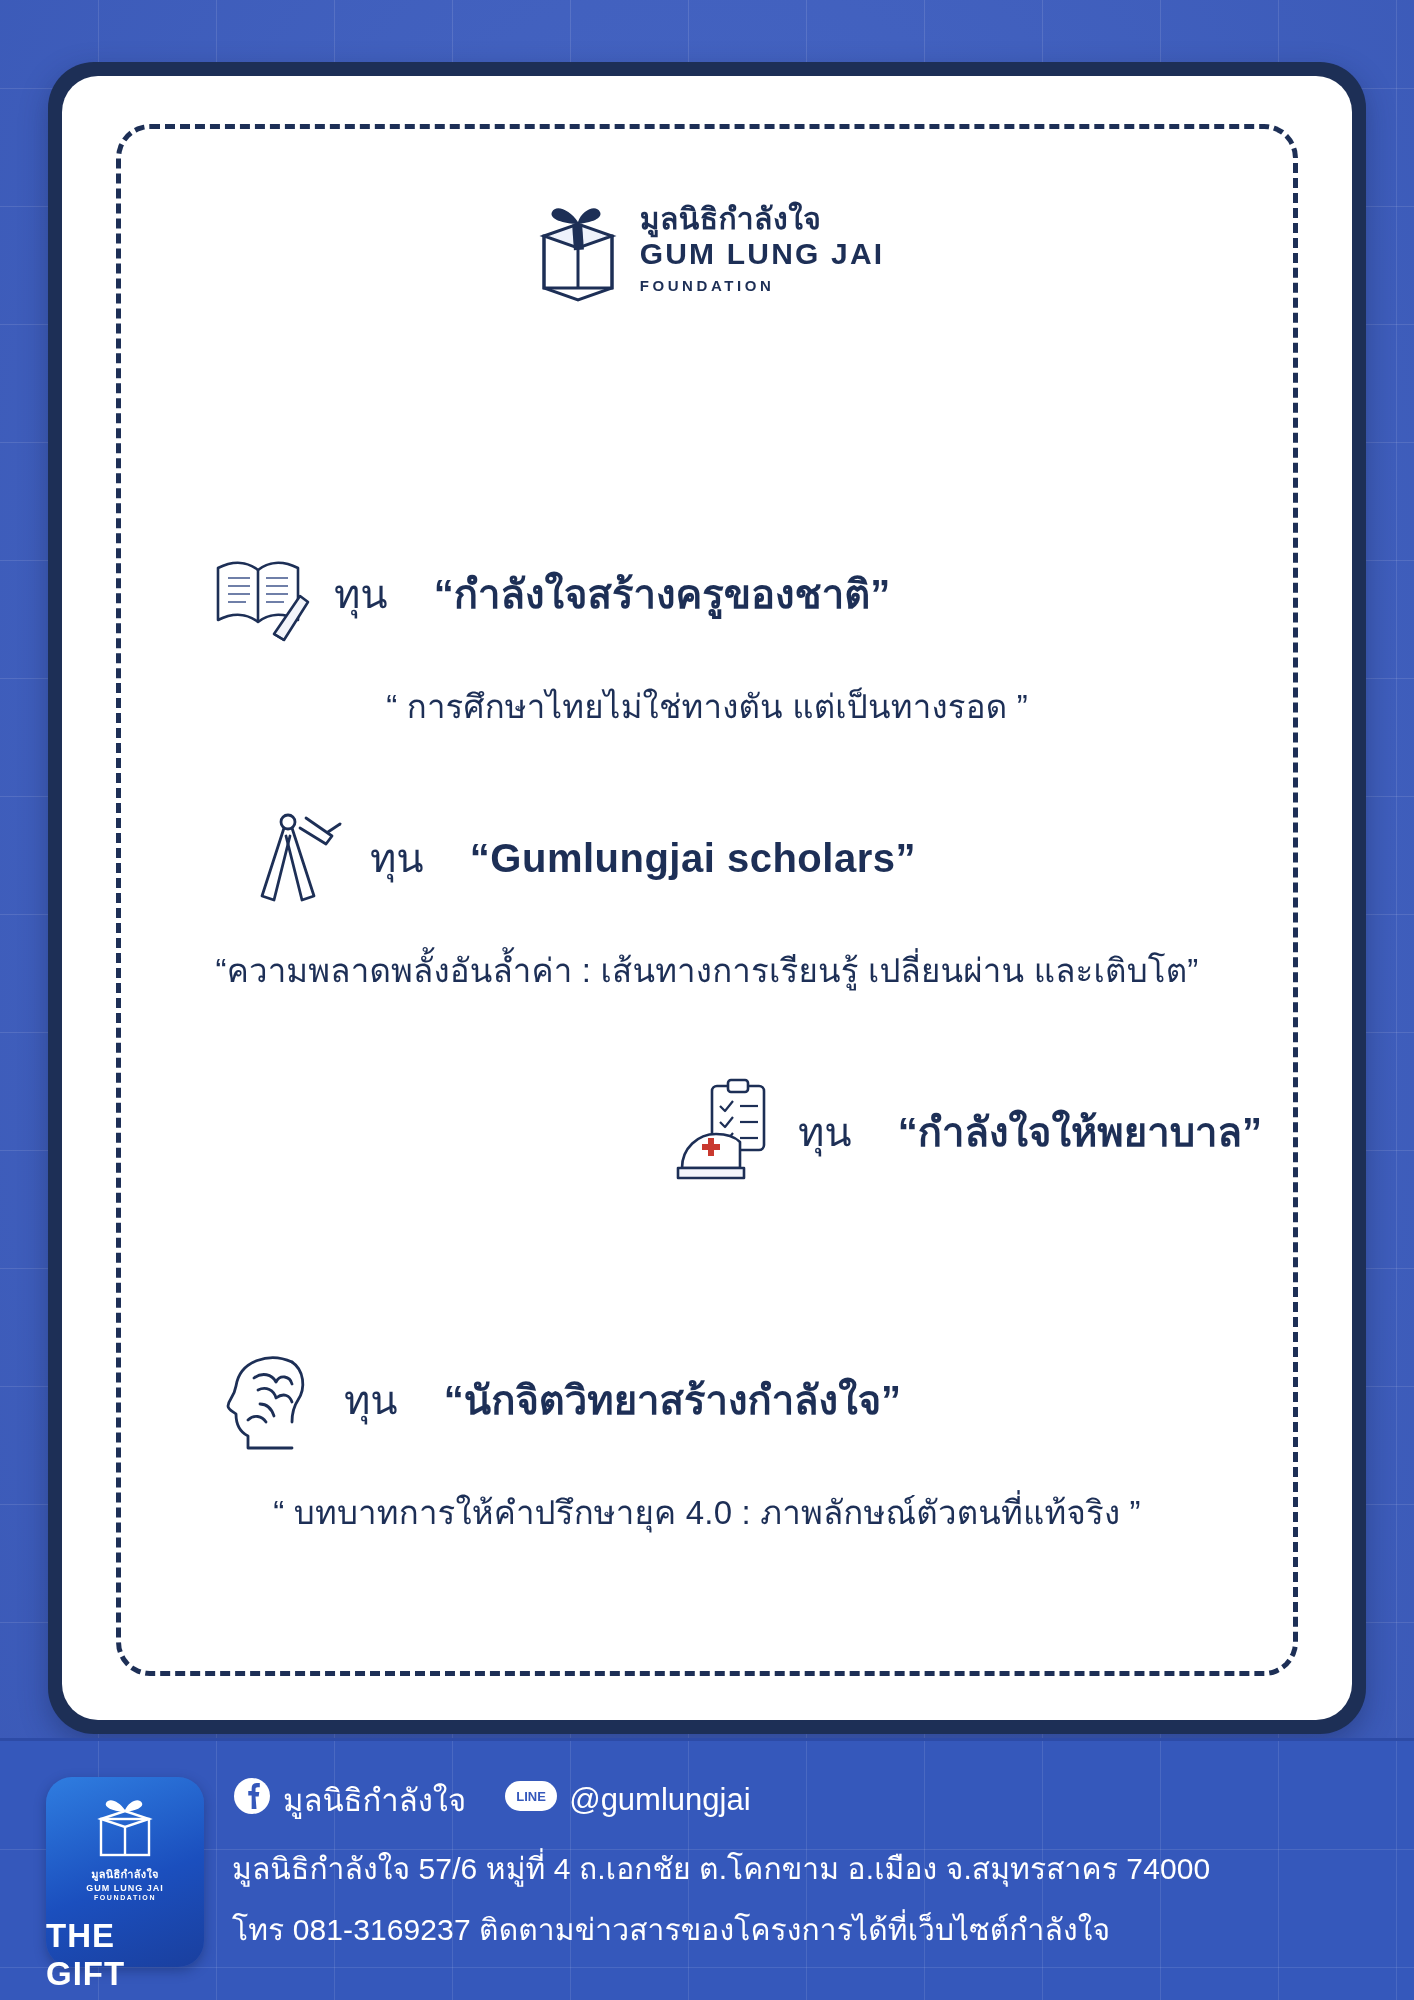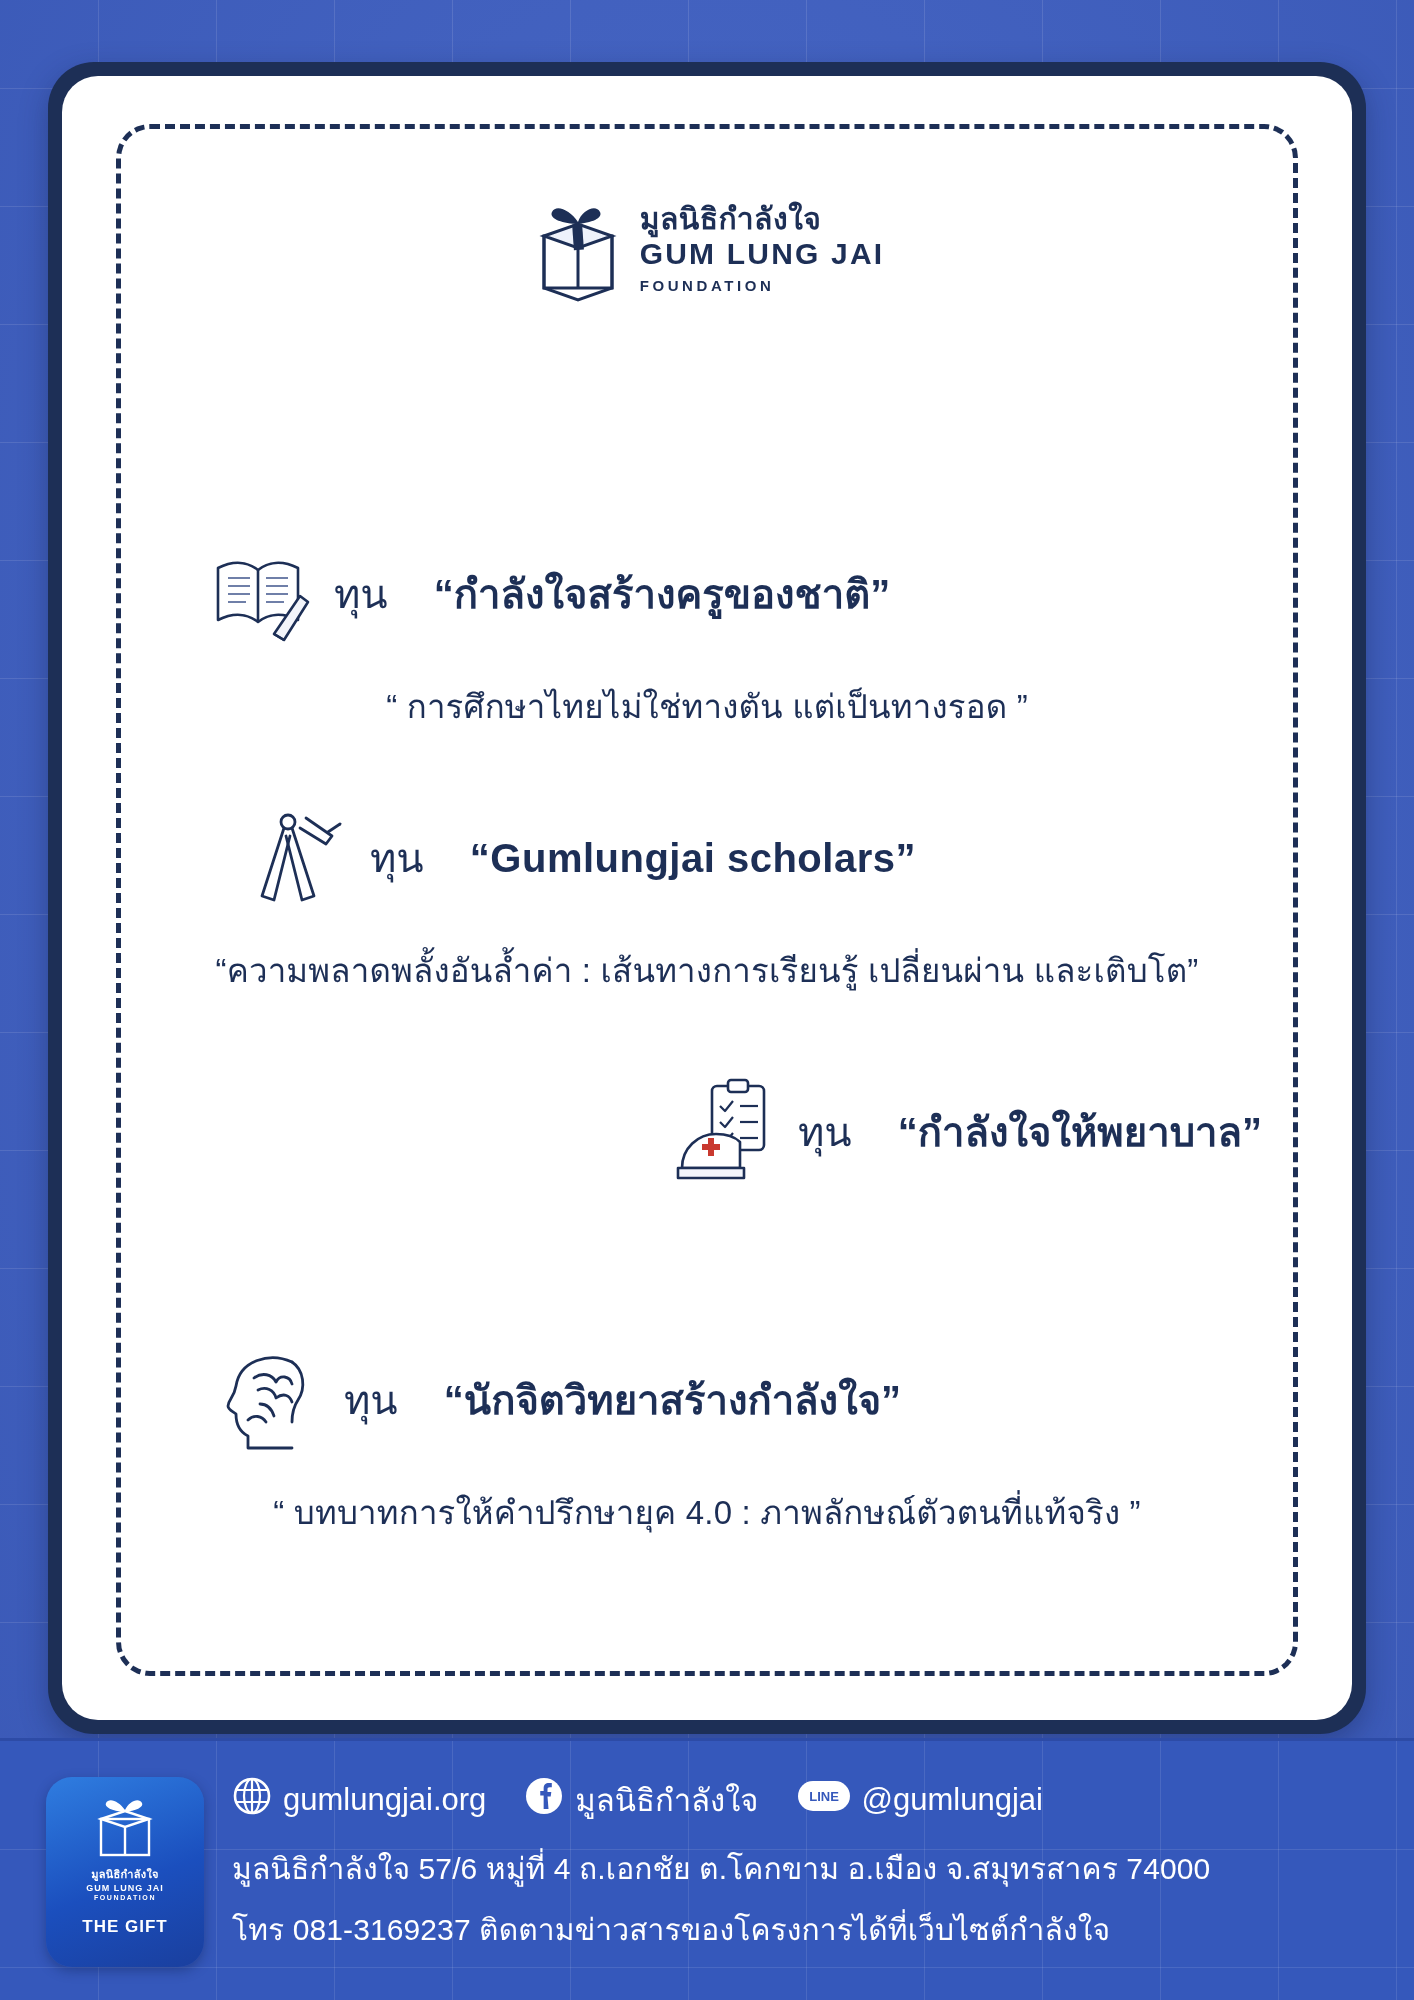--- a/index.html
+++ b/index.html
@@ -145,21 +145,21 @@
     flex-direction: column;
     align-items: center;
     justify-content: flex-start;
     padding-top: 12px;
     box-shadow: 0 4px 12px rgba(10,25,70,0.35);
   }
   .gift-badge .g-mark { width: 70px; height: 72px; }
   .gift-badge .g-th { color: #fff; font-size: 11px; font-weight: 700; margin-top: 4px; letter-spacing: .3px; }
   .gift-badge .g-en { color: #fff; font-size: 9px; font-weight: 700; letter-spacing: 1px; }
   .gift-badge .g-sub { color: #fff; font-size: 7px; font-weight: 700; letter-spacing: 1.6px; margin-top: 1px;}
-  .gift-badge .g-title { color: #fff; font-size: 17px; font-weight: 800; letter-spacing: 1px; margin-top: 16px; }
+  .gift-badge .g-title { color: #fff; font-size: 33px; font-weight: 800; letter-spacing: 1px; margin-top: 16px; }
 
   .contact-wrap {
     position: absolute;
     left: 232px;
     right: 40px;
     top: 34px;
     color: #ffffff;
   }
   .social-row { display: flex; align-items: center; gap: 12px; font-size: 31px; }
   .social-item { display: flex; align-items: center; gap: 11px; }
@@ -316,30 +316,20 @@
     </span>
     <span class="g-th">มูลนิธิกำลังใจ</span>
     <span class="g-en">GUM LUNG JAI</span>
     <span class="g-sub">FOUNDATION</span>
     <span class="g-title">THE GIFT</span>
   </div>
 
   <div class="contact-wrap">
     <div class="social-row">
 
-      <span class="social-item">
-        <span>
-          <svg viewBox="0 0 40 40" width="40" height="40">
-            <circle cx="20" cy="20" r="17" fill="none" stroke="#ffffff" stroke-width="2.6"></circle>
-            <ellipse cx="20" cy="20" rx="8" ry="17" fill="none" stroke="#ffffff" stroke-width="2.2"></ellipse>
-            <path d="M4 14 H36 M4 26 H36 M20 3 V37" stroke="#ffffff" stroke-width="2.2" fill="none"></path>
-          </svg>
-        </span>
-        <span>gumlungjai.org</span>
-      </span>
 
       <span class="social-item">
         <span>
           <svg viewBox="0 0 40 40" width="40" height="40">
             <circle cx="20" cy="20" r="18" fill="#ffffff"></circle>
             <path d="M23.5 20.5h3.2l.6-4.6h-3.8v-2.5c0-1.3.4-2.2 2.3-2.2h2v-4.1c-.35-.05-1.6-.15-3.05-.15-3.02 0-5.1 1.85-5.1 5.25v2.7h-3.4v4.6h3.4V33h4.85z" fill="#3558bb"></path>
           </svg>
         </span>
         <span>มูลนิธิกำลังใจ</span>
       </span>

